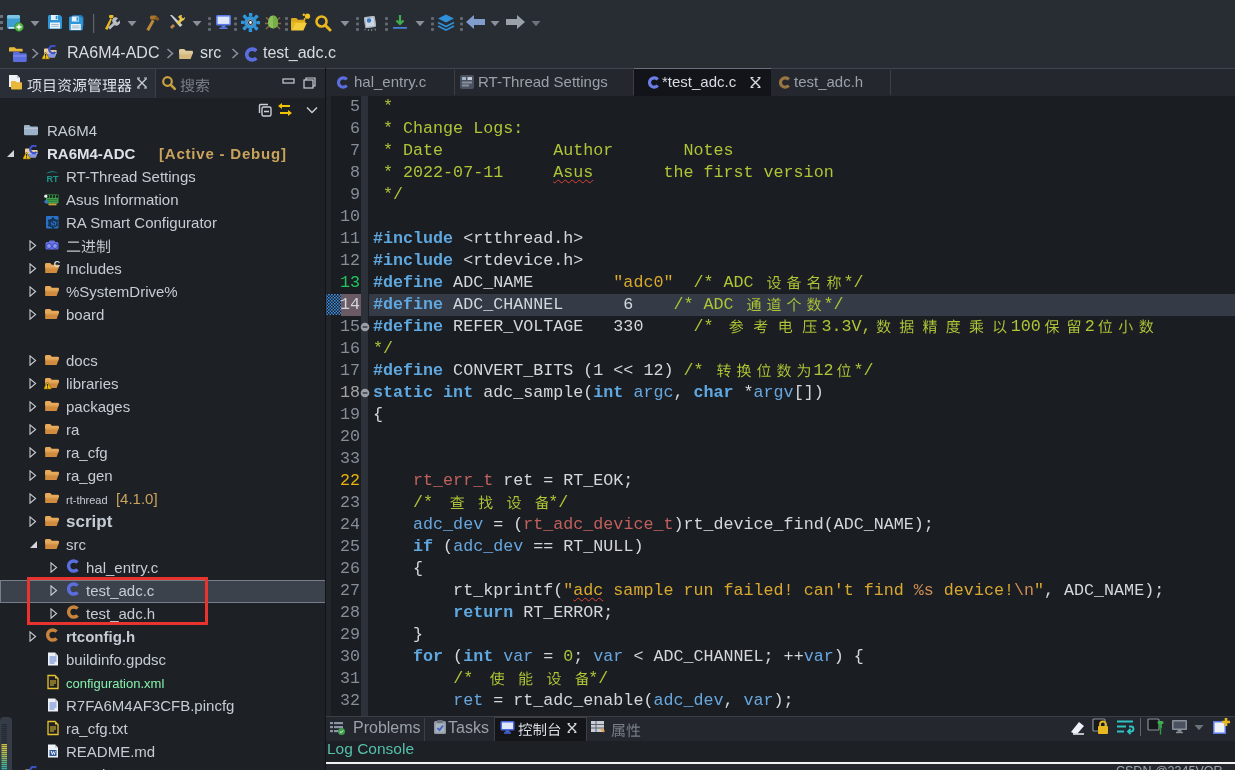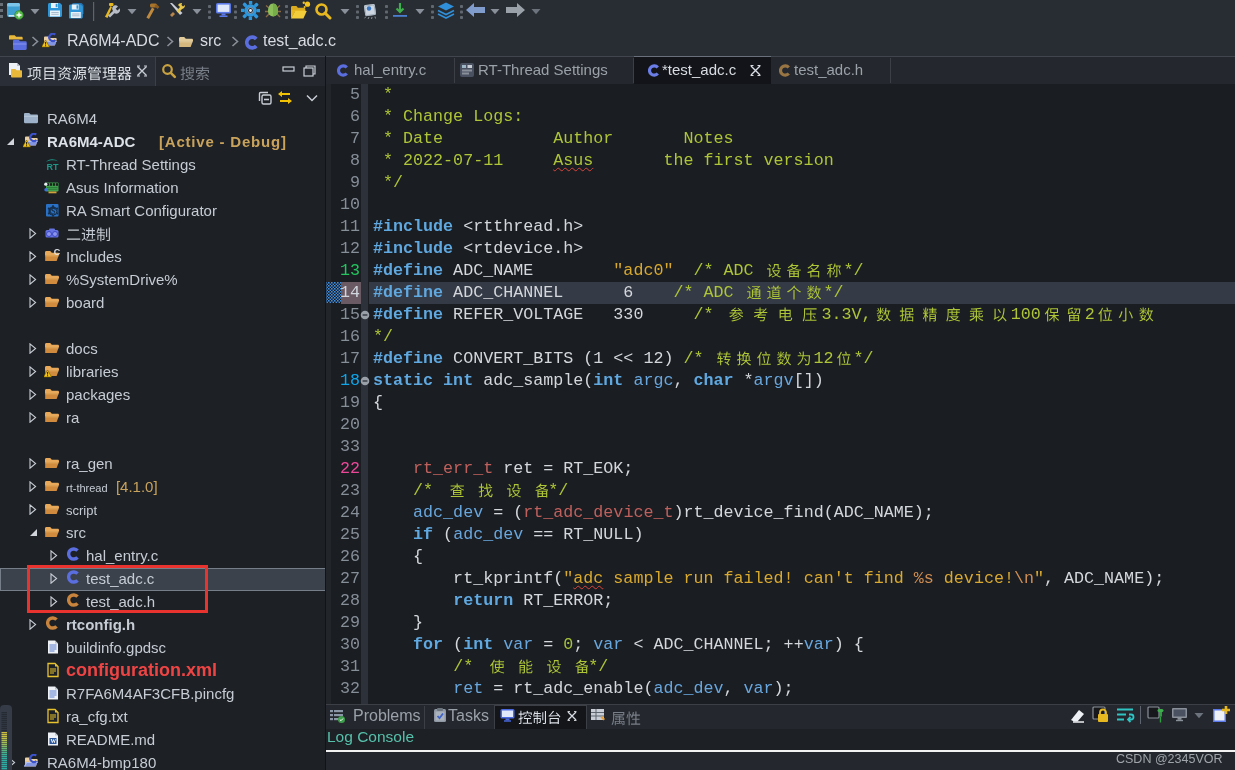--- a/index.html
+++ b/index.html
@@ -13,21 +13,21 @@
 .v{color:#68a7de}
 .s{color:#d9a92f}
 .n{color:#a6c23c}
 .e{color:#cf8e52}
 .ln{position:absolute;width:30px;text-align:right;color:#868e98;height:22px;
  font-family:"Liberation Mono",monospace;font-size:16.7px;line-height:22px}
 .trow{position:absolute;left:0;width:325px;height:23px;line-height:23px;color:#c6ccd4;font-size:15px}
 .ticon{position:absolute;top:3.5px}
 .tartxt{position:absolute;top:0}
 </style></head><body>
-<div class="abs" style="left:0;top:0;width:1235px;height:610px;background:#282c33">
+<div class="abs" style="left:0;top:12px;width:1235px;height:610px;background:#282c33">
     <div class="abs" style="left:0px;top:3px">
       <svg width="4" height="18" viewBox="0 0 4 18" style="">
         <g fill="#6a7078">
           <rect y="0" width="3" height="3"></rect>
           <rect y="6" width="3" height="3"></rect>
           <rect y="12" width="3" height="3"></rect>
         </g>
       </svg>
     </div>
     <div class="abs" style="left:6px;top:2px">
@@ -572,20 +572,35 @@
       </span>
       <span class="ticon" style="left:44px">
         <svg width="16" height="16" viewBox="0 0 16 16" style="">
           <path d="M1 4.5c0-.8.6-1.5 1.4-1.5h3.8l1.6 1.7h6c.8 0 1.2.6 1.2 1.3V7H1z" fill="#e8aa5a"></path>
           <path d="M1.2 7.2h13.6L12.6 13H1.2z" fill="#d08b3e"></path>
           <path d="M1.2 7.2h13.6l-.4 1H1.2z" fill="#eeb261"></path>
         </svg>
       </span>
       <span class="tartxt" style="left:66px"><span style="color:#c6ccd4;font-weight:normal;font-size:15px">ra</span></span>
     </div>
+    <div class="trow" style="top:428.5px">
+      <span class="abs" style="left:29px;top:6px">
+        <svg width="8" height="11" viewBox="0 0 8 11" style="">
+          <path d="M1 .8 6.6 5.5 1 10.2z" fill="none" stroke="#c9ced6" stroke-width="1.1"></path>
+        </svg>
+      </span>
+      <span class="ticon" style="left:44px">
+        <svg width="16" height="16" viewBox="0 0 16 16" style="">
+          <path d="M1 4.5c0-.8.6-1.5 1.4-1.5h3.8l1.6 1.7h6c.8 0 1.2.6 1.2 1.3V7H1z" fill="#e8aa5a"></path>
+          <path d="M1.2 7.2h13.6L12.6 13H1.2z" fill="#d08b3e"></path>
+          <path d="M1.2 7.2h13.6l-.4 1H1.2z" fill="#eeb261"></path>
+        </svg>
+      </span>
+      <span class="tartxt" style="left:66px"><span style="color:#c6ccd4;font-weight:normal;font-size:15px">ra_cfg</span></span>
+    </div>
     <div class="trow" style="top:451.5px">
       <span class="abs" style="left:29px;top:6px">
         <svg width="8" height="11" viewBox="0 0 8 11" style="">
           <path d="M1 .8 6.6 5.5 1 10.2z" fill="none" stroke="#c9ced6" stroke-width="1.1"></path>
         </svg>
       </span>
       <span class="ticon" style="left:44px">
         <svg width="16" height="16" viewBox="0 0 16 16" style="">
           <path d="M1 4.5c0-.8.6-1.5 1.4-1.5h3.8l1.6 1.7h6c.8 0 1.2.6 1.2 1.3V7H1z" fill="#e8aa5a"></path>
           <path d="M1.2 7.2h13.6L12.6 13H1.2z" fill="#d08b3e"></path>
@@ -615,21 +630,21 @@
           <path d="M1 .8 6.6 5.5 1 10.2z" fill="none" stroke="#c9ced6" stroke-width="1.1"></path>
         </svg>
       </span>
       <span class="ticon" style="left:44px">
         <svg width="16" height="16" viewBox="0 0 16 16" style="">
           <path d="M1 4.5c0-.8.6-1.5 1.4-1.5h3.8l1.6 1.7h6c.8 0 1.2.6 1.2 1.3V7H1z" fill="#e8aa5a"></path>
           <path d="M1.2 7.2h13.6L12.6 13H1.2z" fill="#d08b3e"></path>
           <path d="M1.2 7.2h13.6l-.4 1H1.2z" fill="#eeb261"></path>
         </svg>
       </span>
-      <span class="tartxt" style="left:66px"><span style="color:#c6ccd4;font-weight:normal;font-size:13px">script</span></span>
+      <span class="tartxt" style="left:66px"><span style="color:#c6ccd4;font-weight:bold;font-size:17px">script</span></span>
     </div>
     <div class="trow" style="top:520.5px">
       <span class="abs" style="left:29px;top:7px">
         <svg width="9" height="9" viewBox="0 0 9 9" style="">
           <path d="M8 1v7H1z" fill="#d2d6dc"></path>
         </svg>
       </span>
       <span class="ticon" style="left:44px">
         <svg width="16" height="16" viewBox="0 0 16 16" style="">
           <path d="M1 4.5c0-.8.6-1.5 1.4-1.5h3.8l1.6 1.7h6c.8 0 1.2.6 1.2 1.3V7H1z" fill="#e8aa5a"></path>
@@ -707,21 +722,21 @@
     <div class="trow" style="top:658.5px">
       <span class="ticon" style="left:45px">
         <svg width="16" height="16" viewBox="0 0 16 16" style="">
           <path d="M3 1.5h7l3 3v10H3z" fill="none" stroke="#e8c22e" stroke-width="1.3"></path>
           <path d="M10 1.5v3h3z" fill="#e8c22e"></path>
           <g stroke="#e8c22e" stroke-width="1.2">
             <path d="M5 7h6M5 9h6M5 11h4"></path>
           </g>
         </svg>
       </span>
-      <span class="tartxt" style="left:66px"><span style="color:#ef4444;font-weight:bold;font-size:18px">configuration.xml</span></span>
+      <span class="tartxt" style="left:66px"><span style="color:#86efac;font-weight:normal;font-size:13px">configuration.xml</span></span>
     </div>
     <div class="trow" style="top:681.5px">
       <span class="ticon" style="left:45px">
         <svg width="16" height="16" viewBox="0 0 16 16" style="">
           <path d="M3 1.5h7l3 3v10H3z" fill="#eef1f5"></path>
           <path d="M10 1.5l3 3h-3z" fill="#b9c2cc"></path>
           <g stroke="#5a7fd0" stroke-width="1">
             <path d="M4.5 6h7M4.5 8h7M4.5 10h7M4.5 12h5"></path>
           </g>
         </svg>
@@ -866,25 +881,25 @@
     <div class="ln" style="left:330px;top:150px;color:#868e98">8</div>
     <div class="ln" style="left:330px;top:172px;color:#868e98">9</div>
     <div class="ln" style="left:330px;top:194px;color:#868e98">10</div>
     <div class="ln" style="left:330px;top:216px;color:#868e98">11</div>
     <div class="ln" style="left:330px;top:238px;color:#868e98">12</div>
     <div class="ln" style="left:330px;top:260px;color:#22c55e">13</div>
     <div class="ln" style="left:330px;top:282px;color:#cfd6de">14</div>
     <div class="ln" style="left:330px;top:304px;color:#868e98">15</div>
     <div class="ln" style="left:330px;top:326px;color:#868e98">16</div>
     <div class="ln" style="left:330px;top:348px;color:#868e98">17</div>
-    <div class="ln" style="left:330px;top:370px;color:#0ea5e9">18</div>
+    <div class="ln" style="left:330px;top:370px;color:#a3a3a3">18</div>
     <div class="ln" style="left:330px;top:392px;color:#868e98">19</div>
     <div class="ln" style="left:330px;top:414px;color:#868e98">20</div>
     <div class="ln" style="left:330px;top:436px;color:#868e98">33</div>
-    <div class="ln" style="left:330px;top:458px;color:#ec4899">22</div>
+    <div class="ln" style="left:330px;top:458px;color:#eab308">22</div>
     <div class="ln" style="left:330px;top:480px;color:#868e98">23</div>
     <div class="ln" style="left:330px;top:502px;color:#868e98">24</div>
     <div class="ln" style="left:330px;top:524px;color:#868e98">25</div>
     <div class="ln" style="left:330px;top:546px;color:#868e98">26</div>
     <div class="ln" style="left:330px;top:568px;color:#868e98">27</div>
     <div class="ln" style="left:330px;top:590px;color:#868e98">28</div>
     <div class="ln" style="left:330px;top:612px;color:#868e98">29</div>
     <div class="ln" style="left:330px;top:634px;color:#868e98">30</div>
     <div class="ln" style="left:330px;top:656px;color:#868e98">31</div>
     <div class="ln" style="left:330px;top:678px;color:#868e98">32</div>

